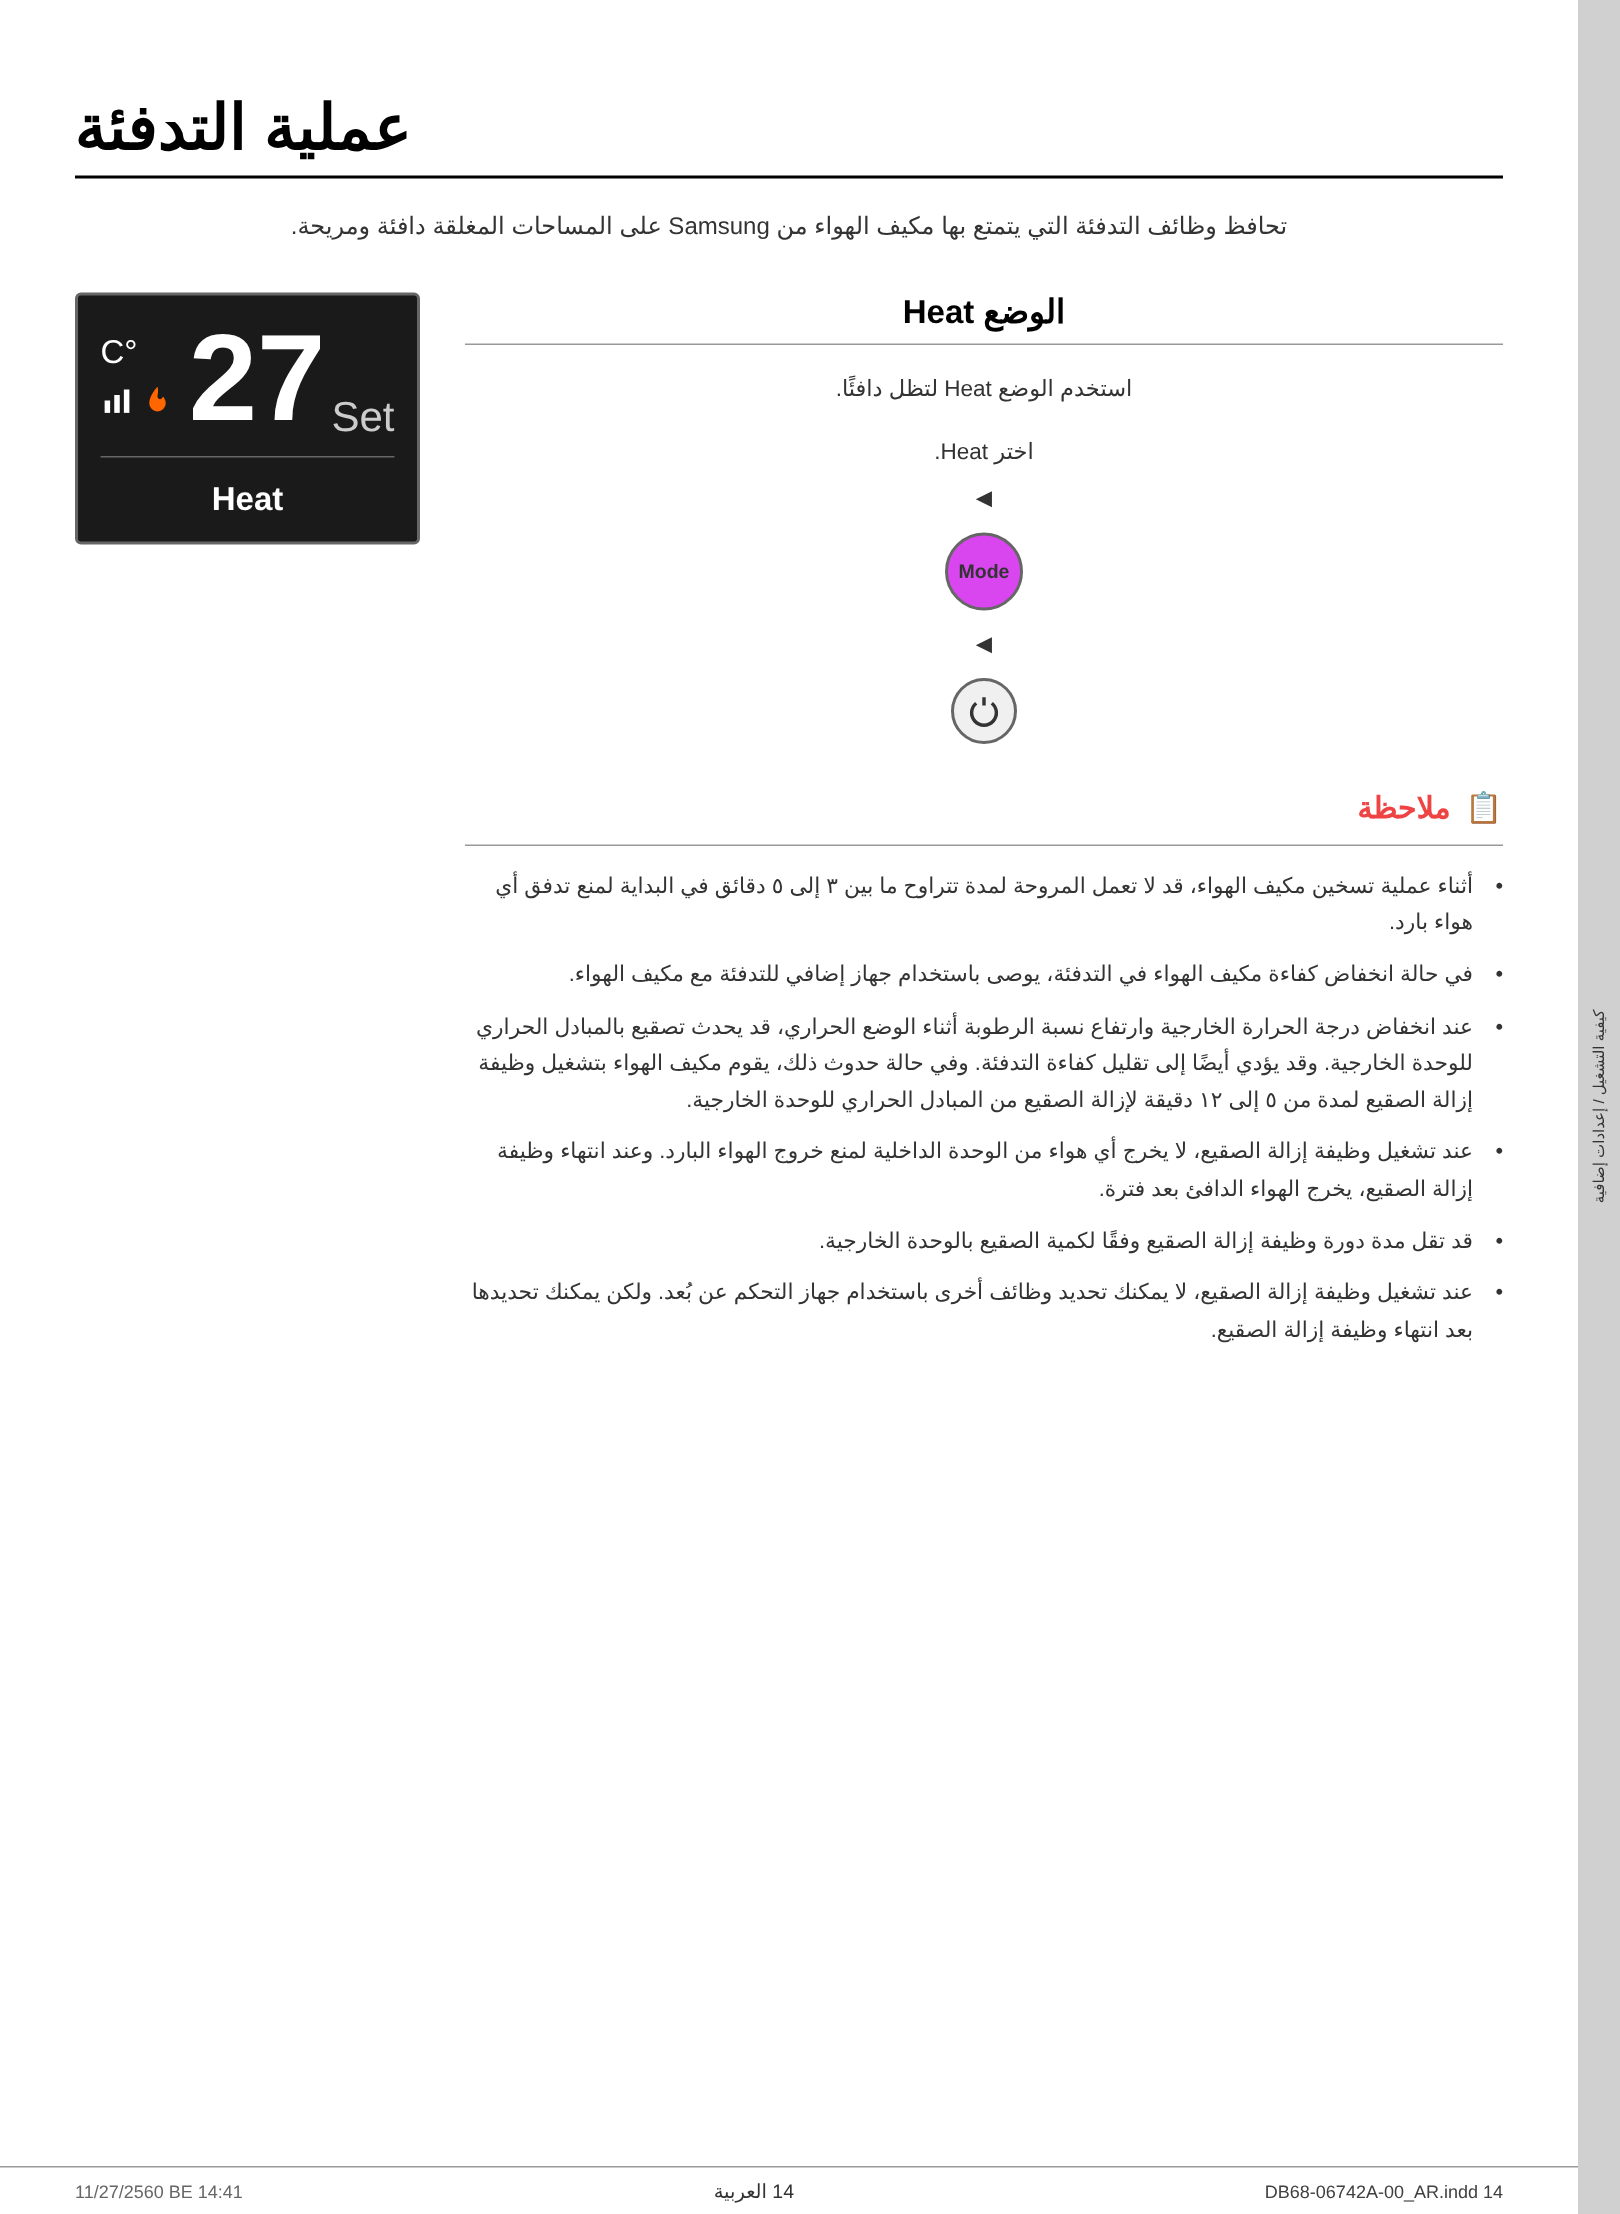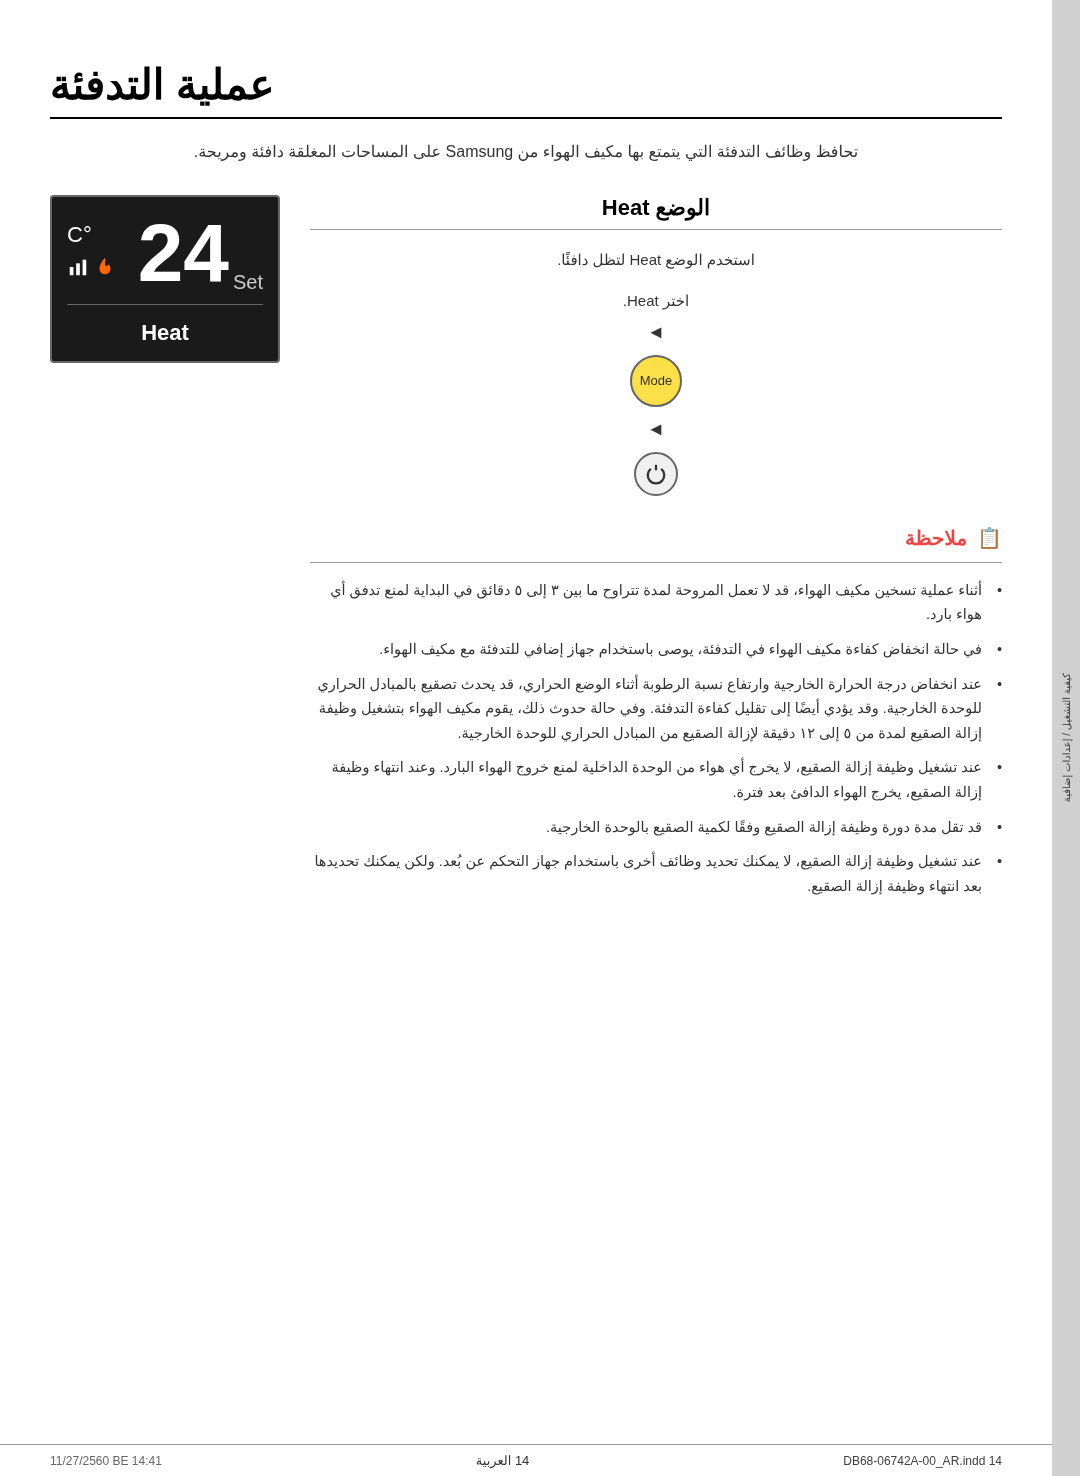--- a/index.html
+++ b/index.html
@@ -158,22 +158,22 @@
     .mode-btn {
       display: inline-flex;
       align-items: center;
       justify-content: center;
       border: 2px solid #666;
       border-radius: 50%;
       width: 52px;
       height: 52px;
       font-size: 13px;
       color: #333;
-      background: #fde047;
-      font-weight: normal;
+      background: #d946ef;
+      font-weight: bold;
     }
 
     .power-btn {
       display: inline-flex;
       align-items: center;
       justify-content: center;
       border: 2px solid #666;
       border-radius: 50%;
       width: 44px;
       height: 44px;
@@ -331,22 +331,22 @@
         </div>
 
       </div>
 
       <div class="right-col">
         <div class="display-panel">
 
           <div style="display:flex; align-items:flex-start; justify-content:space-between;">
             <div>
               <div style="display:flex; align-items:flex-end; gap:0;">
-                <span style="font-size:20px; color:#ccc; margin-left:4px;text-align:right;">Set</span>
-                <span style="font-size:82px; font-weight:bold; color:#fff; line-height:1;">24</span>
+                <span style="font-size:28px; color:#ccc; margin-left:4px;text-align:right;">Set</span>
+                <span style="font-size:82px; font-weight:bold; color:#fff; line-height:1;">27</span>
               </div>
             </div>
             <div style="display:flex; flex-direction:column; align-items:flex-end; padding-top:10px; gap:8px;">
               <span style="font-size:22px; color:#fff;">°C</span>
 
               <div style="display:flex; gap:5px; align-items:center;">
 
                 <svg width="22" height="22" viewBox="0 0 24 24" fill="#ff6600" stroke="none">
                   <path d="M12 2c0 0-6 6-6 12a6 6 0 0 0 12 0c0-3-2-5-2-5s-1 2-2 2c-1 0-2-1-2-2s1-4 0-7z"></path>
                 </svg>

